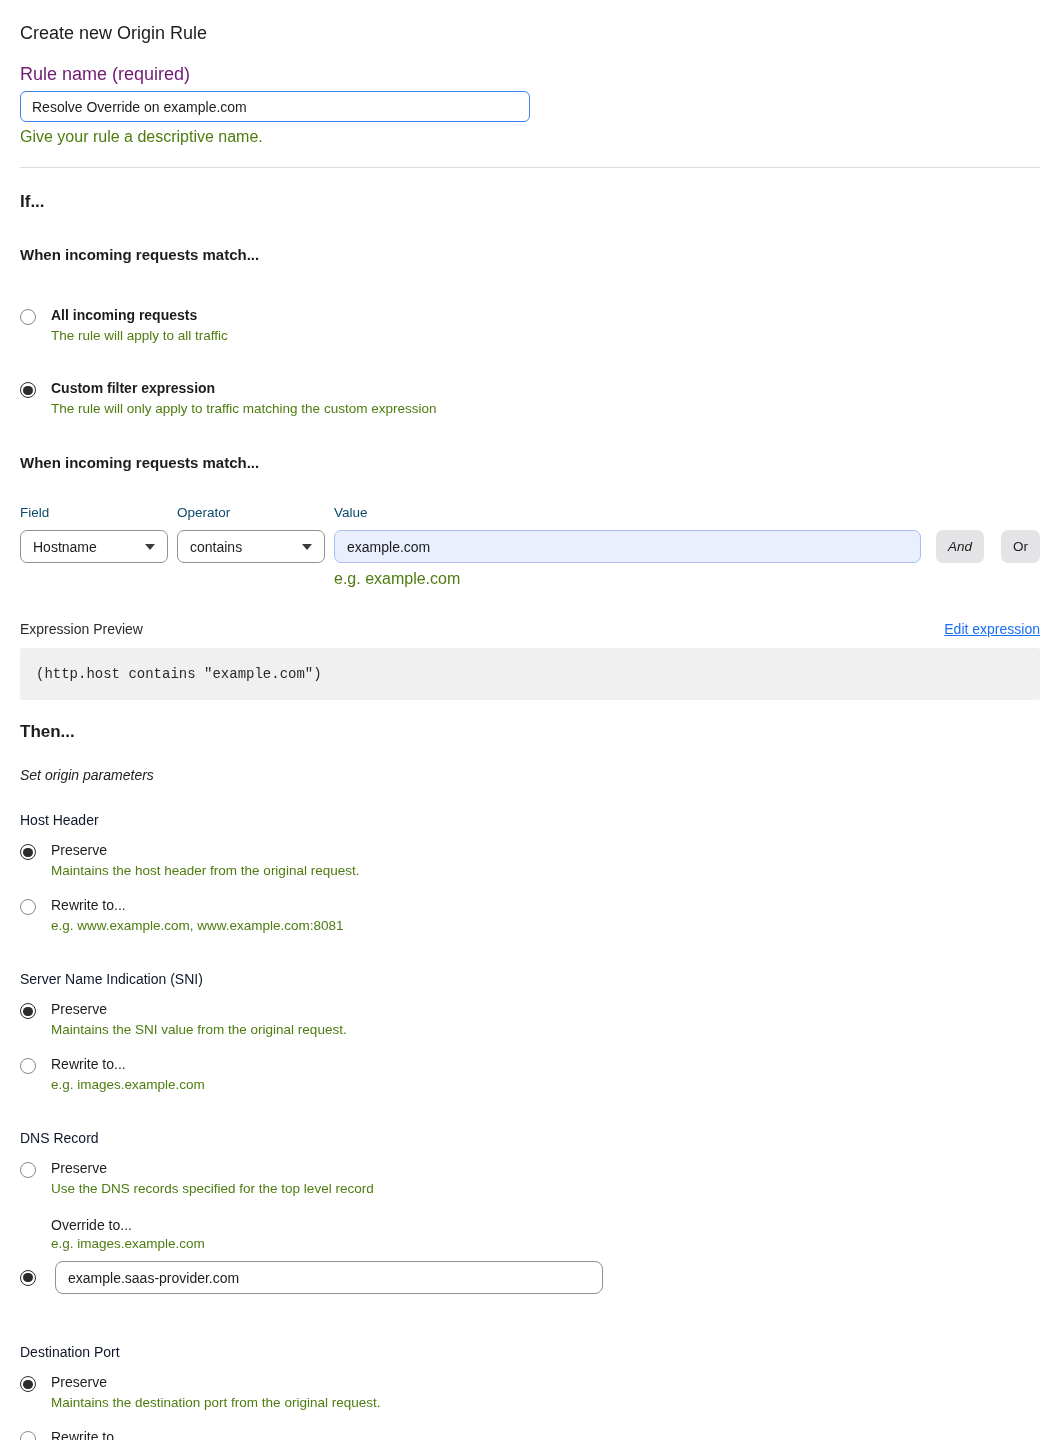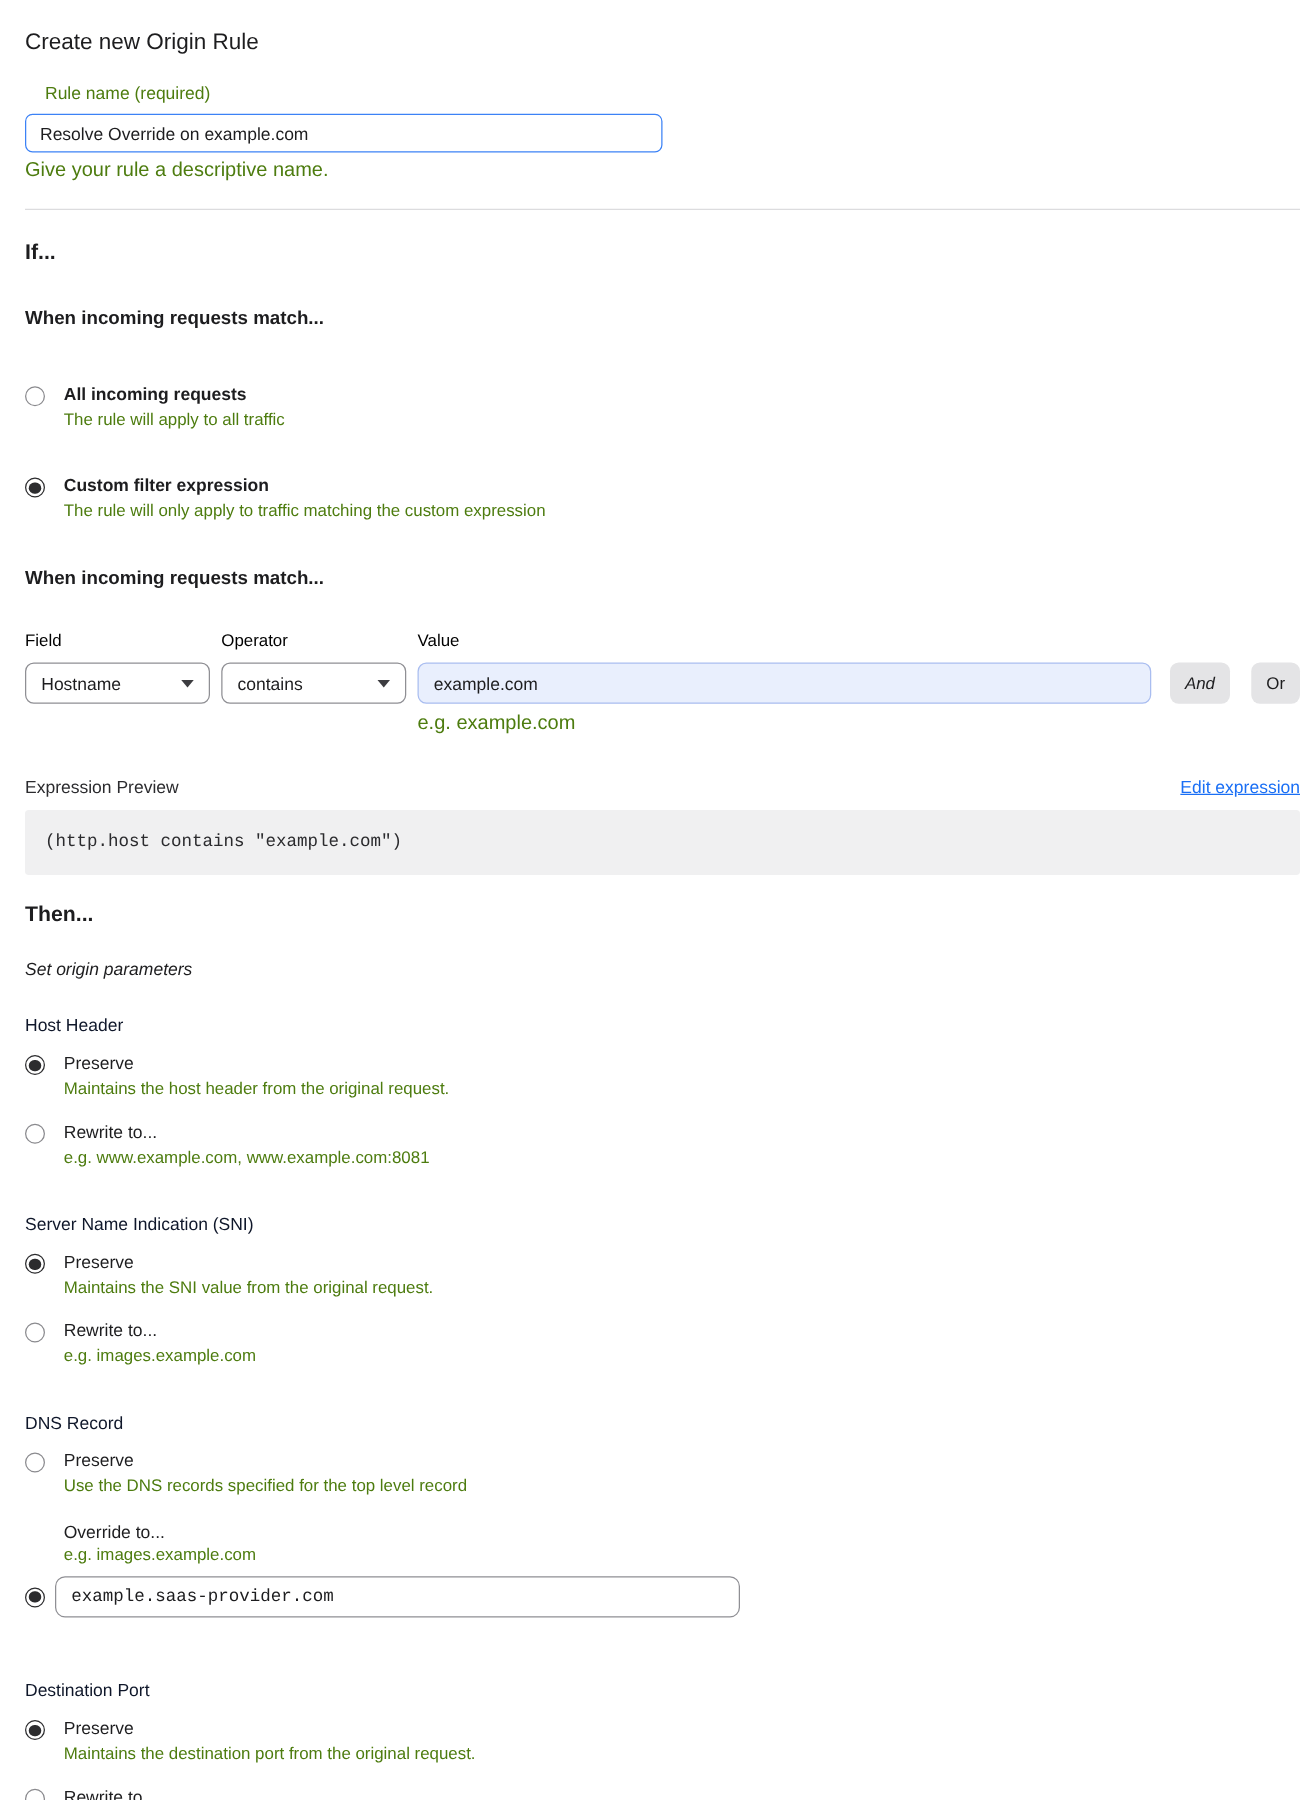--- a/index.html
+++ b/index.html
@@ -12,21 +12,21 @@
   .page {
     width: 1052px;
     height: 1440px;
     padding: 16px 12px 0 20px;
     display: flex;
     flex-direction: column;
   }
   .page-title { font-size: 18px; font-weight: 400; margin: 6px 0 0; line-height: 22px; }
 
   .form-group { margin-top: 22px; }
-  .field-label { display:block; font-size: 14px; color:#4d7c0f; line-height: 17px; margin-left: 16px; }
+  .field-label { display:block; font-size: 18px; color:#701a75; line-height: 17px; }
   .rulename-input {
     margin-top: 8px;
     width: 510px; height: 31px;
     border: 1.5px solid #3c82f6;
     border-radius: 6px;
     padding: 0 11px;
     font: inherit; color: #1d1d1f;
     outline: none;
     display: block;
   }
@@ -47,21 +47,21 @@
   .radio.selected { border-color: #2c2c2e; }
   .radio.selected::after {
     content:""; position:absolute; left:2.4px; right:2.4px; top:2.4px; bottom:2.4px;
     background:#2c2c2e; border-radius:50%;
   }
   .opt-label { font-weight: 700; line-height: 17px; }
   .opt.plain .opt-label { font-weight: 400; }
   .opt-desc { font-size: 13.5px; color:#4d7c0f; margin-top: 4px; line-height: 16px; }
 
   .builder { display: flex; gap: 9px; margin-top: 18px; align-items: flex-start; }
-  .ctl-label { display:block; font-size: 13.5px; color:#000000; margin-bottom: 9px; line-height:16px; }
+  .ctl-label { display:block; font-size: 13.5px; color:#0c4a6e; margin-bottom: 9px; line-height:16px; }
   .col-field, .col-op { width: 148px; }
   .col-value { flex: 1; }
   .select {
     height: 33px; border: 1px solid #8f8f94; border-radius: 7px;
     background:#fff; display:flex; align-items:center; justify-content:space-between;
     padding: 0 12px; cursor:pointer;
   }
   .caret { width:0; height:0; border-left:5px solid transparent; border-right:5px solid transparent; border-top:6px solid #3c3c40; }
   .value-input {
     width: 100%; height: 33px;
@@ -94,21 +94,21 @@
 
   .group-label { margin-top: 28px; line-height: 17px; color:#0f172a; }
   .gap-lg { margin-top: 37px; }
   .gap-xl { margin-top: 50px; }
   .opt-m1 { margin-top: 13px; }
   .opt-m2 { margin-top: 18px; }
 
   .override-wrap { margin-top: 20px; }
   .override-texts { margin-left: 31px; }
   .override-label { line-height: 17px; }
-  .override-row { display: flex; gap: 8px; align-items: center; margin-top: 9px; font-family: Liberation Mono, monospace; }
+  .override-row { display: flex; gap: 19px; align-items: center; margin-top: 9px; }
   .override-input {
     width: 548px; height: 33px;
     border: 1px solid #8f8f94; border-radius: 8px;
     background:#fff; padding: 0 12px;
     font: inherit; color:#1d1d1f; outline: none;
   }
 </style>
 </head>
 <body>
 

